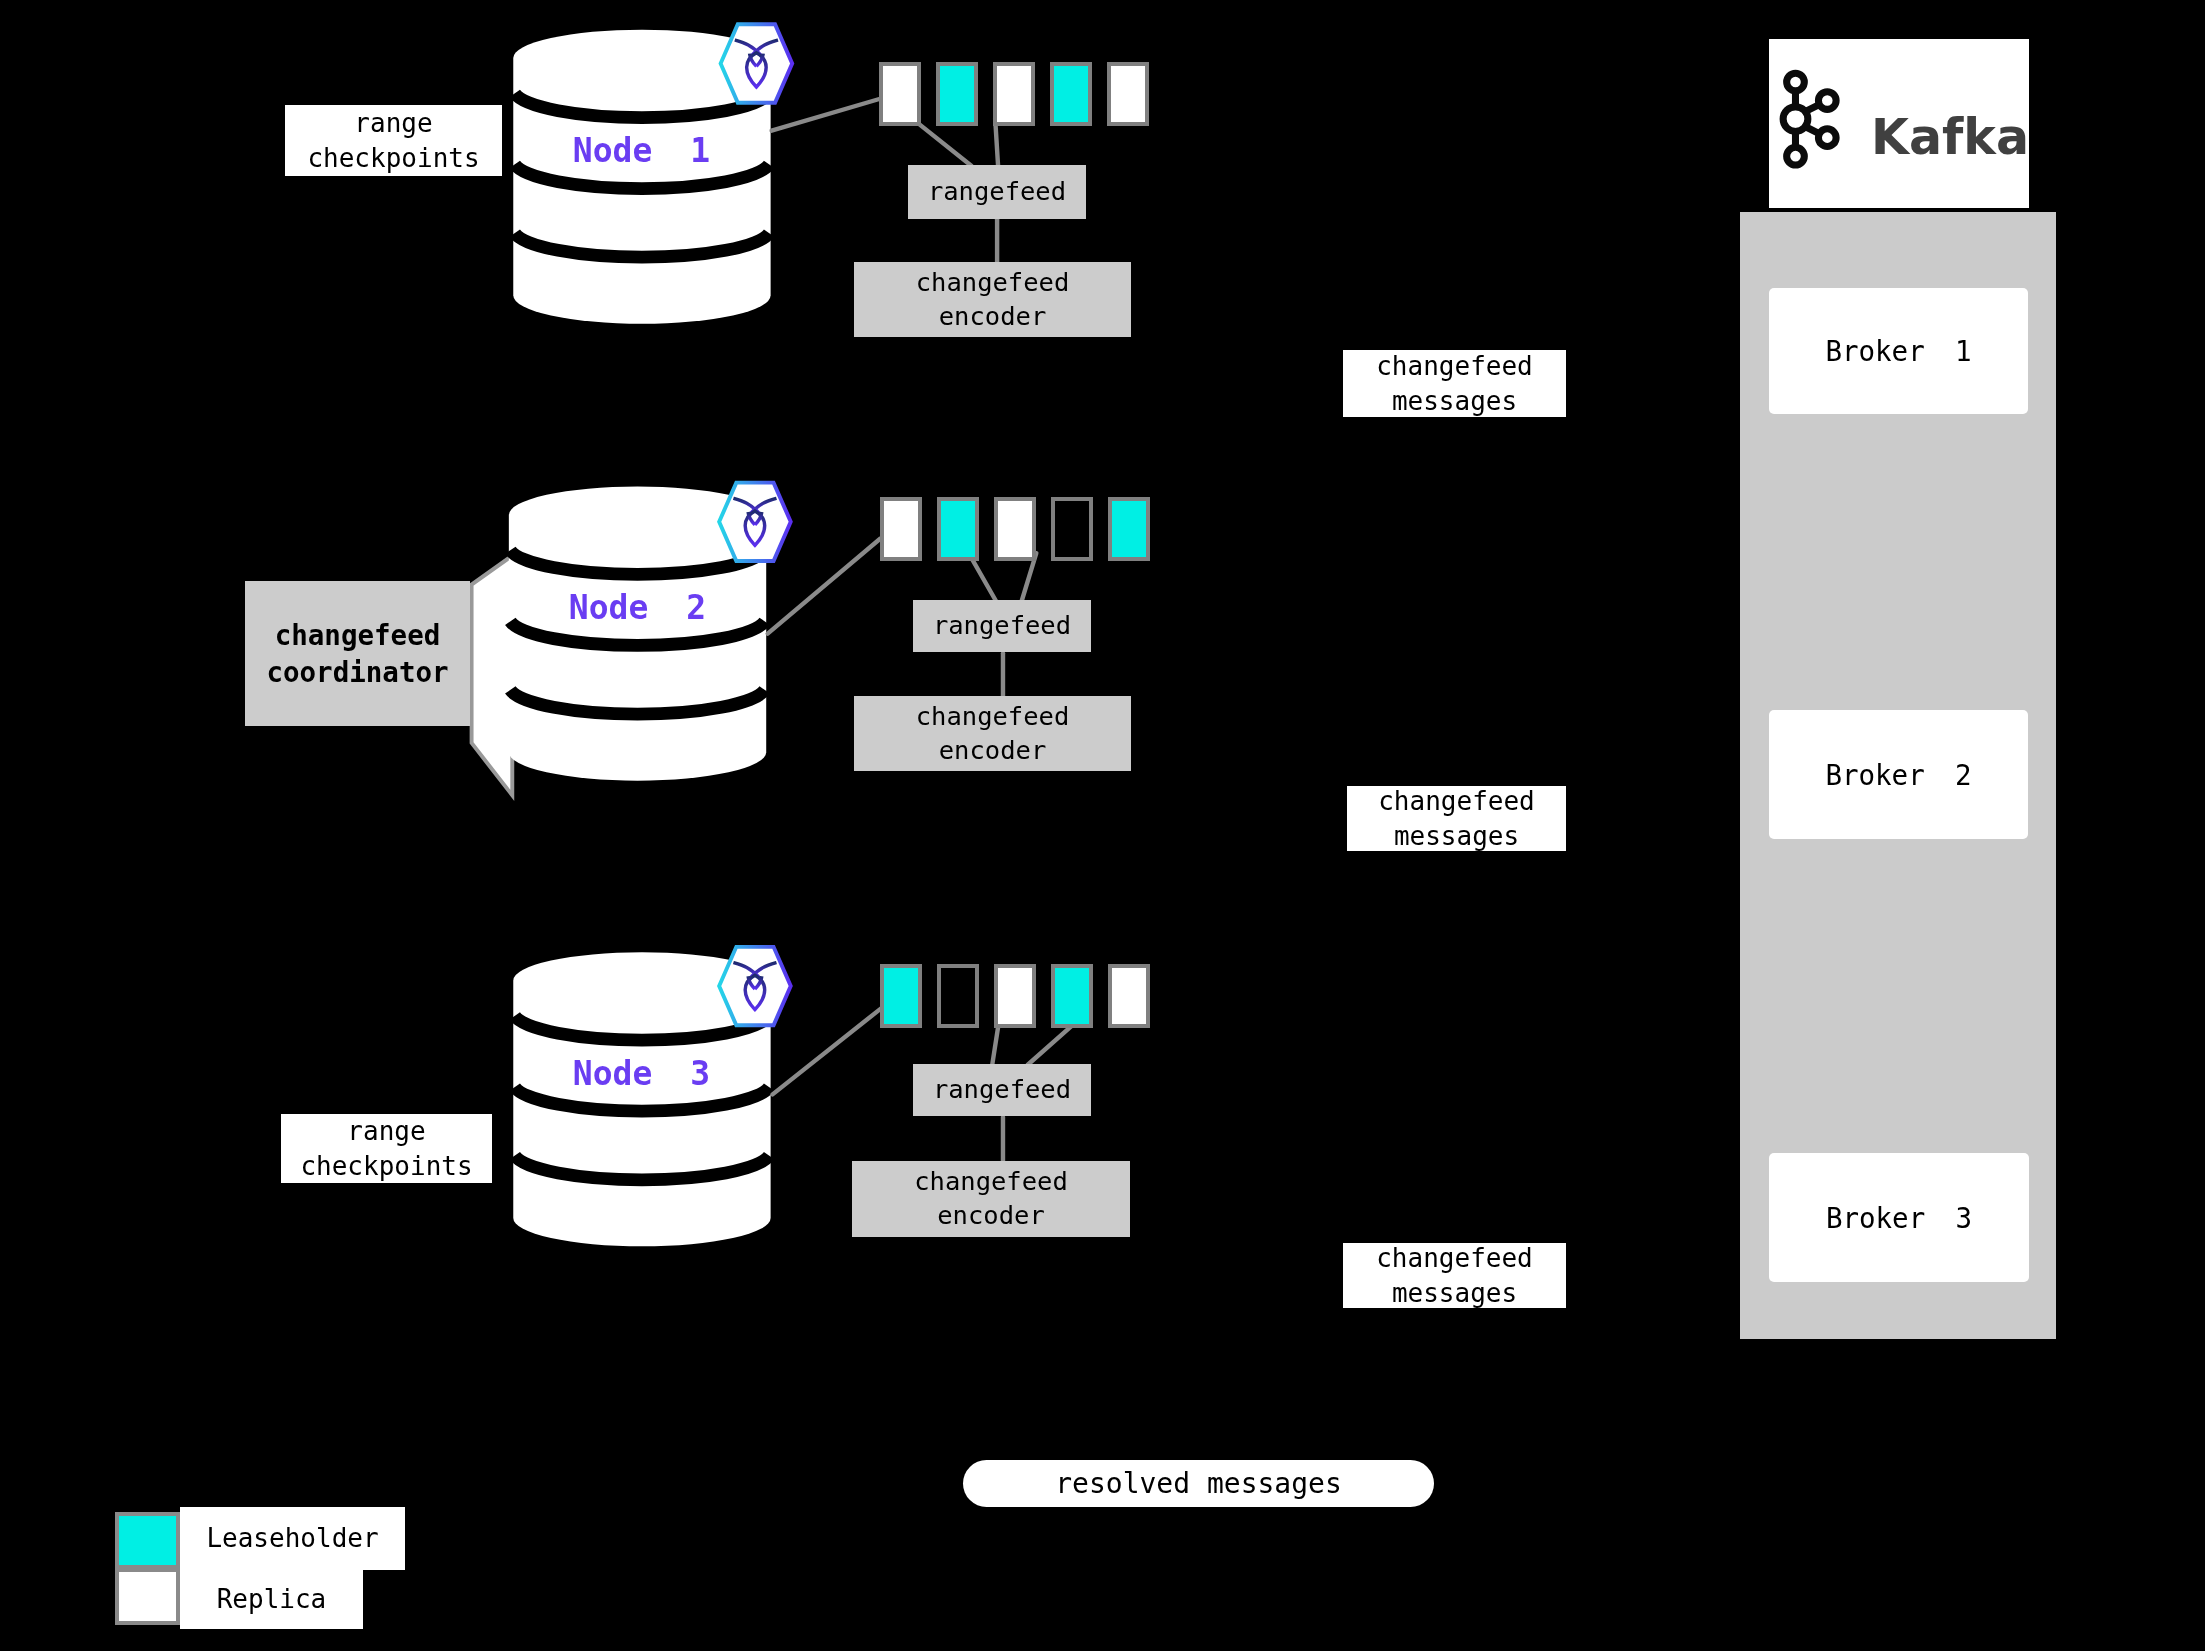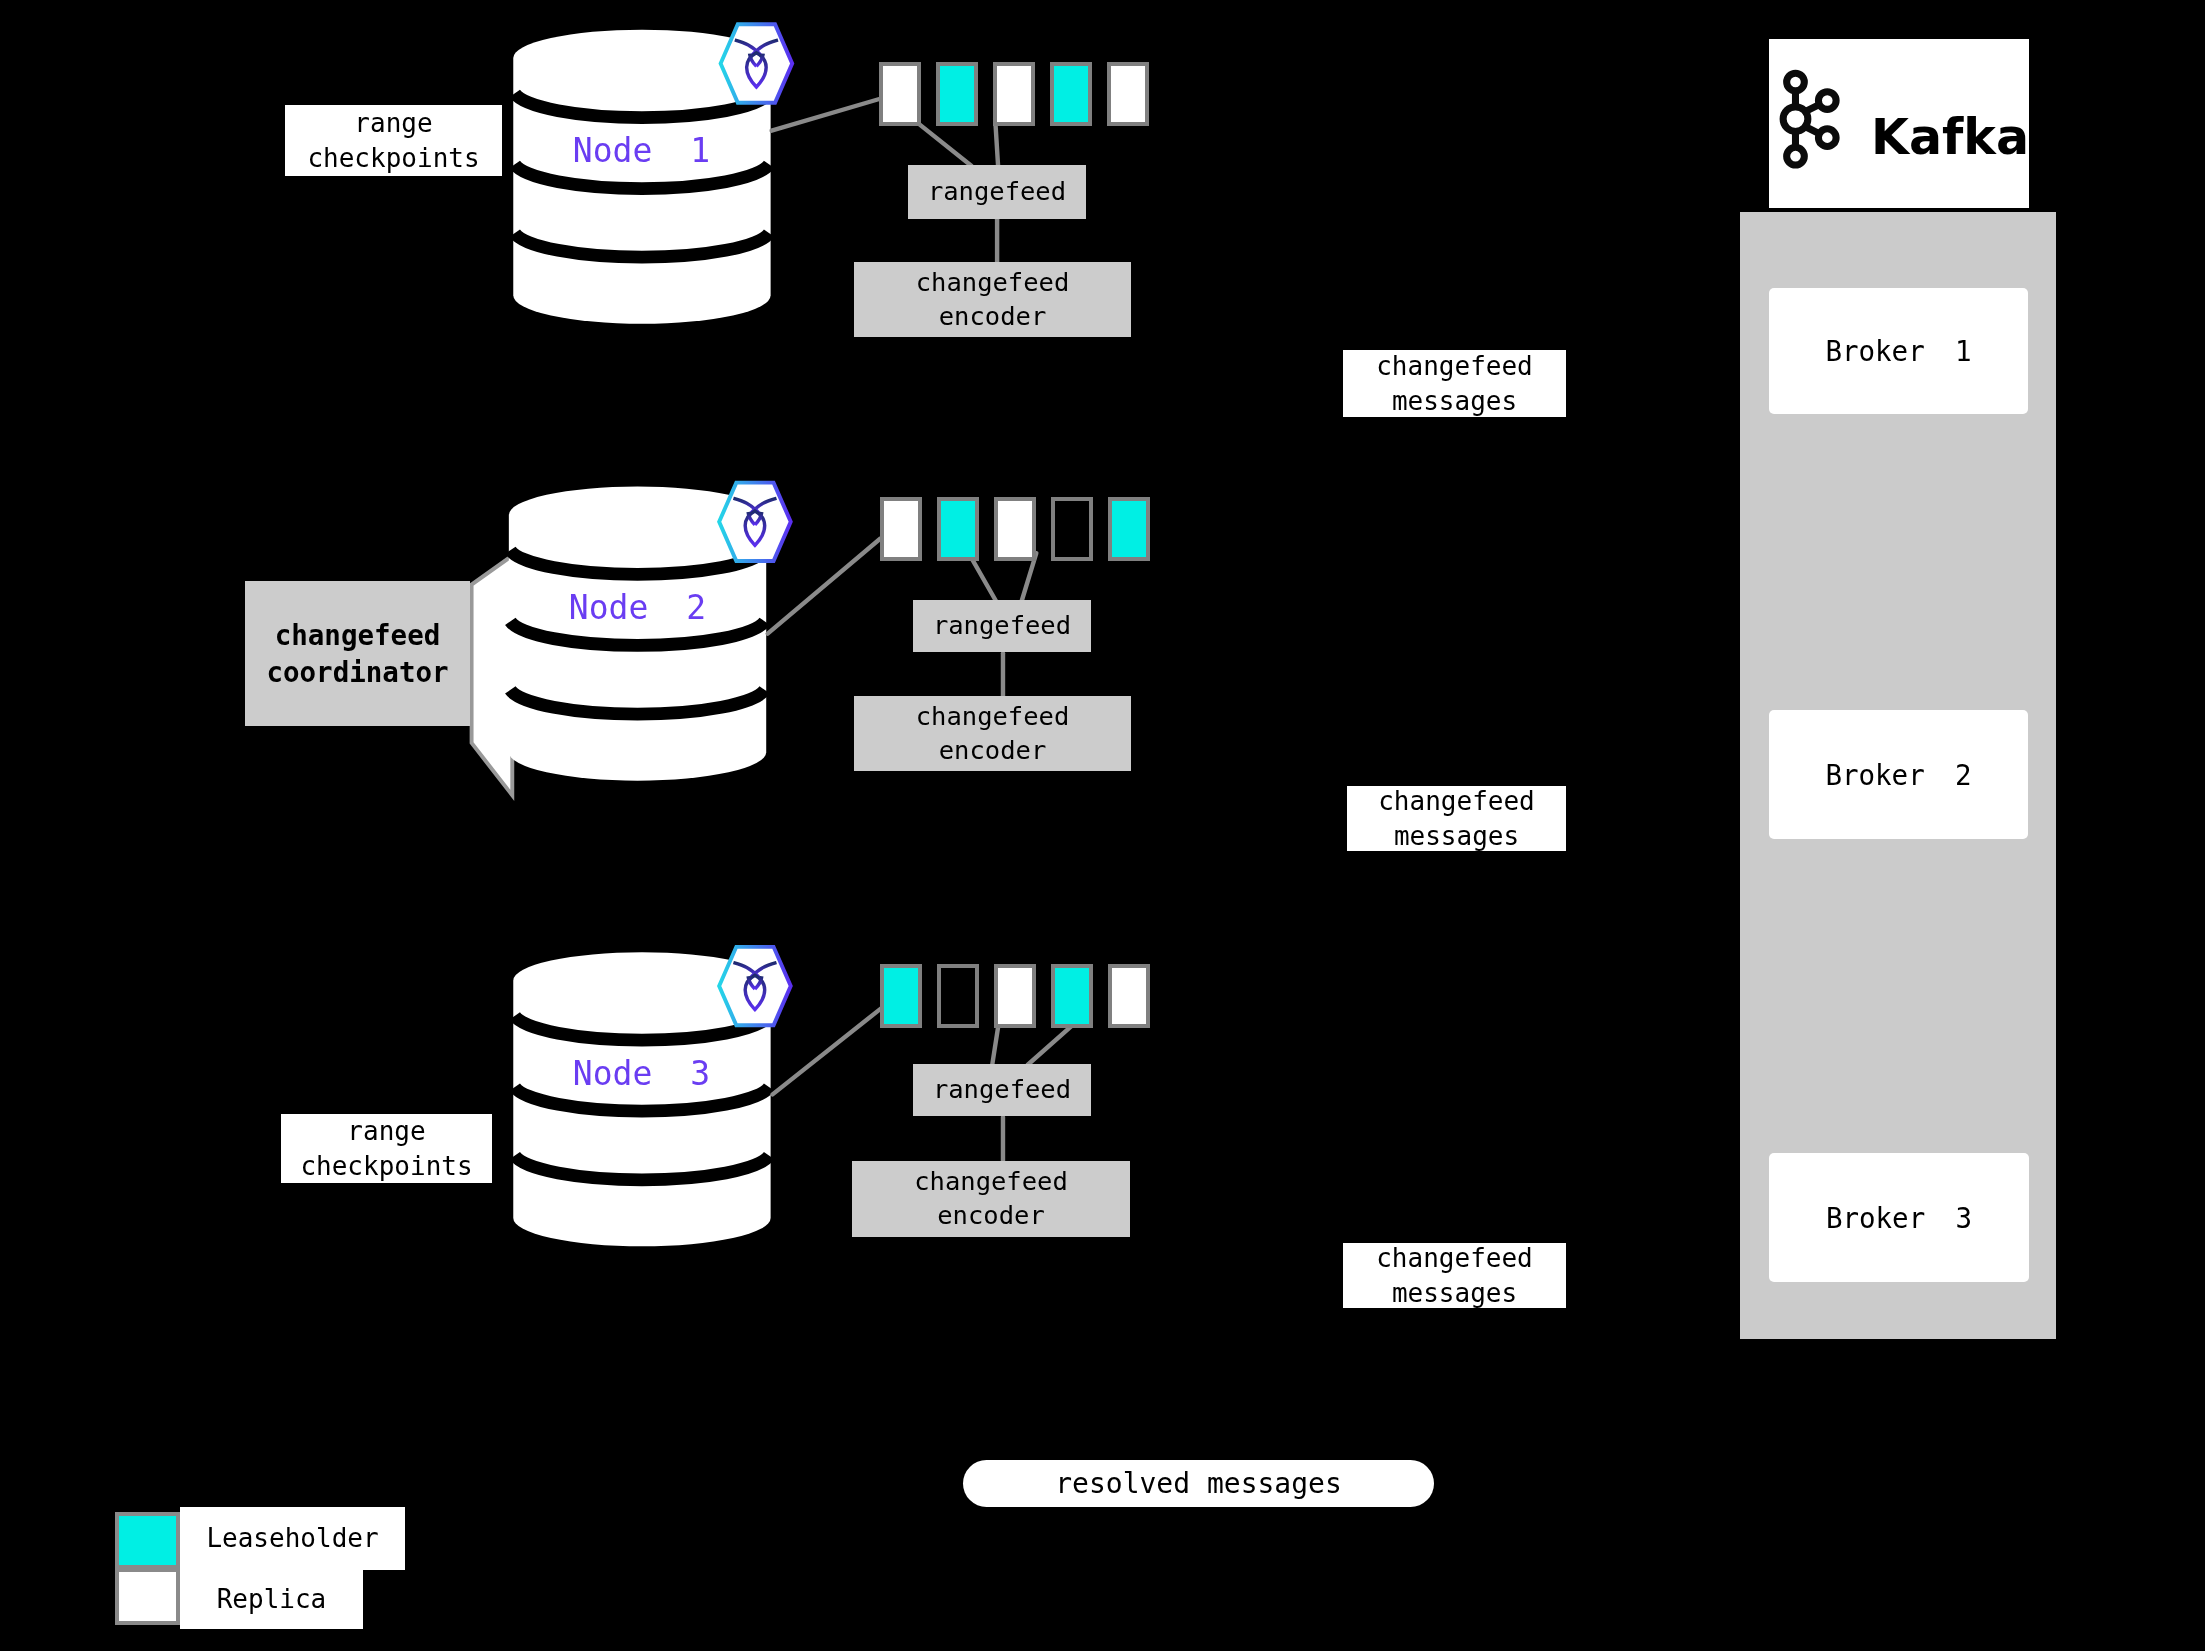--- a/index.html
+++ b/index.html
@@ -5,29 +5,29 @@
   html,body{margin:0;padding:0;background:#000;}
   #canvas{position:relative;width:2205px;height:1652px;background:#000;overflow:hidden;
           font-family:"DejaVu Sans Mono", monospace;}
   #shapes{position:absolute;left:0;top:0;width:2205px;height:1652px;}
   .abs{position:absolute;box-sizing:border-box;}
   .white-label{background:#fff;color:#000;display:flex;align-items:center;justify-content:center;
                text-align:center;white-space:pre-line;font-size:26px;line-height:1.32;}
   .gray-box{background:var(--box_gray);color:#000;display:flex;align-items:center;justify-content:center;
             text-align:center;white-space:pre-line;font-size:25.5px;line-height:1.32;}
   .bold{font-weight:bold;}
-  .node-label{color:var(--accent_purple);font-weight:normal;font-size:33px;text-align:center;
+  .node-label{color:var(--accent_purple);font-weight:bold;font-size:33px;text-align:center;
               word-spacing:.55em;}
   .squares-row{display:flex;gap:15px;}
   .range-square{width:34px;height:56px;border:4.4px solid var(--border_gray);background:#000;}
   .range-square.leaseholder{background:var(--leaseholder);}
   .range-square.replica{background:var(--replica);}
   .range-square.empty{background:transparent;}
   .kafka-box{background:#fff;display:flex;align-items:center;justify-content:center;gap:13.7px;}
-  .kafka-brand{font-family:"DejaVu Sans", sans-serif;font-weight:bold;font-size:49px;color:#000000;margin-top:28px;}
+  .kafka-brand{font-family:"DejaVu Sans", sans-serif;font-weight:bold;font-size:49px;color:#404040;margin-top:28px;}
   .broker{background:#fff;border-radius:5px;color:#000;display:flex;align-items:center;
           justify-content:center;font-size:27.5px;word-spacing:.5em;}
   .pill{background:#fff;border-radius:29px;color:#000;display:flex;align-items:center;
         justify-content:center;font-size:28px;}
   .legend-swatch{border:4.9px solid var(--line_gray);}
 </style>
 </head>
 <body>
 
 <div id="canvas">

